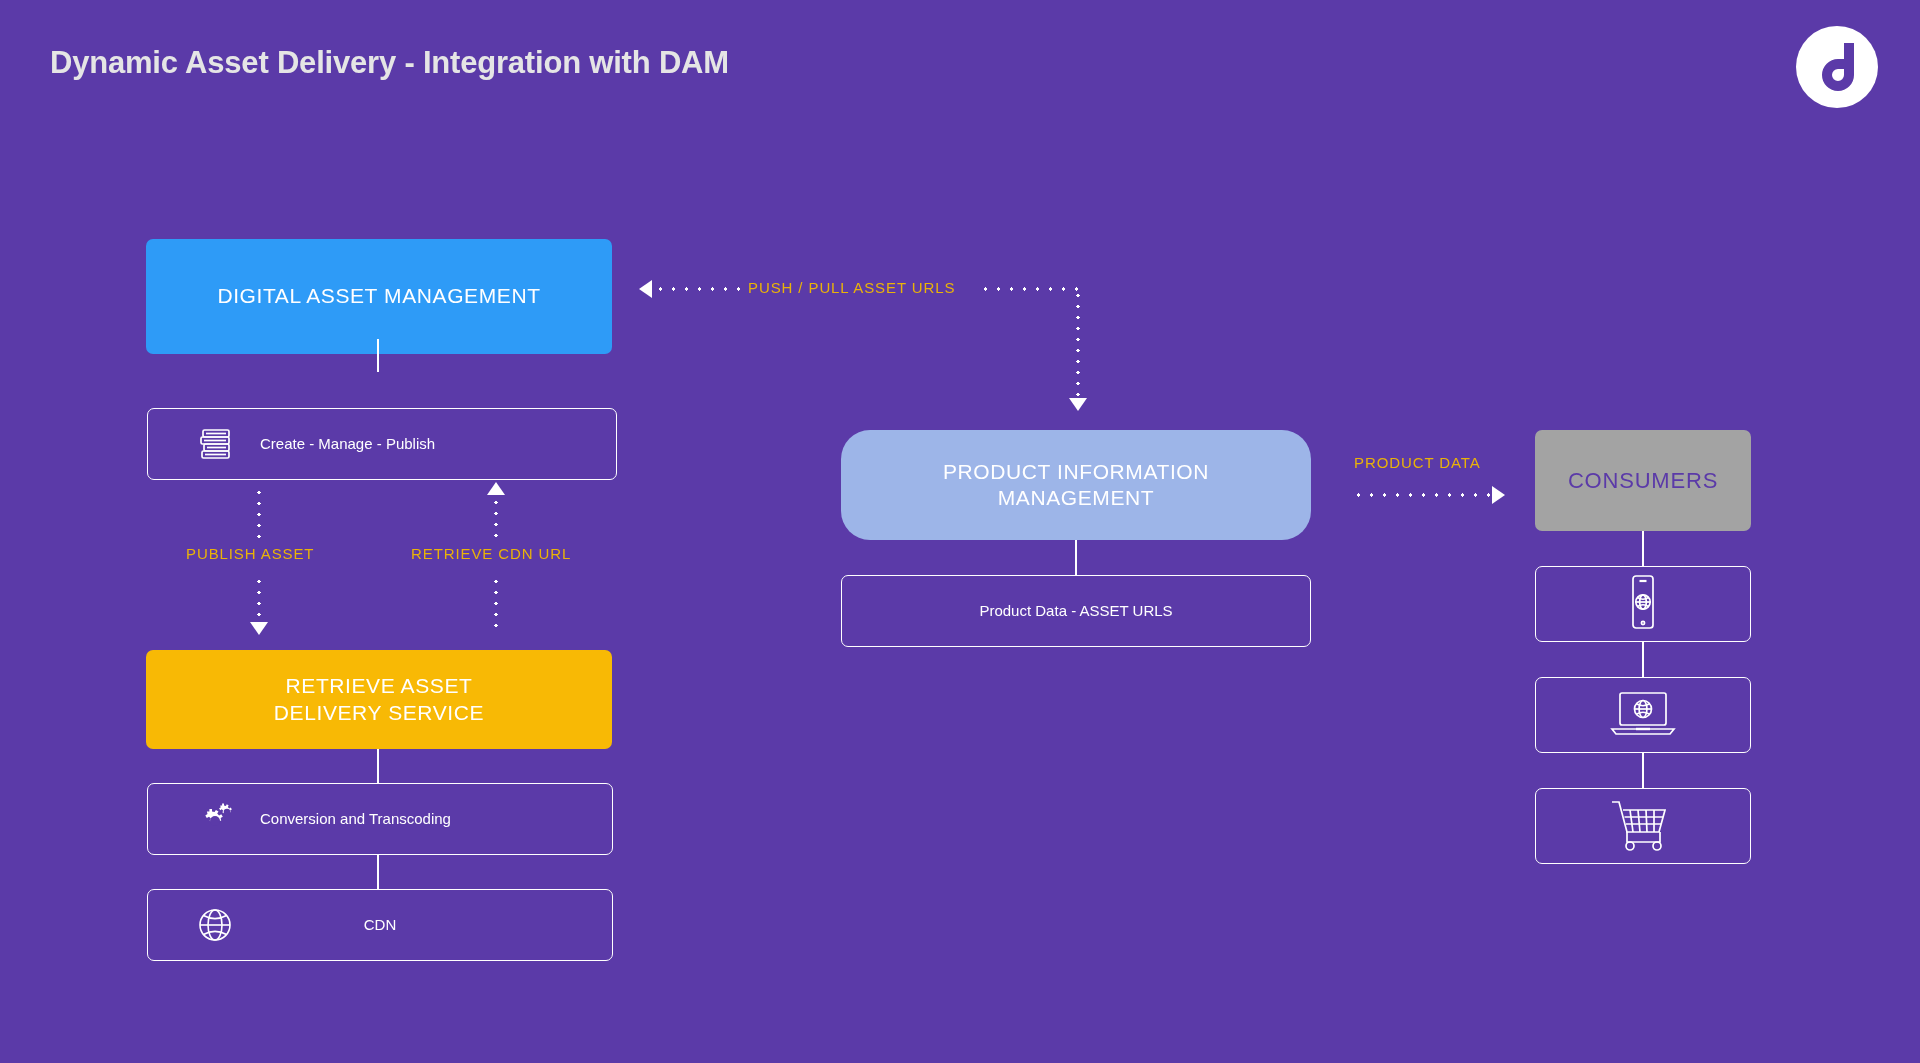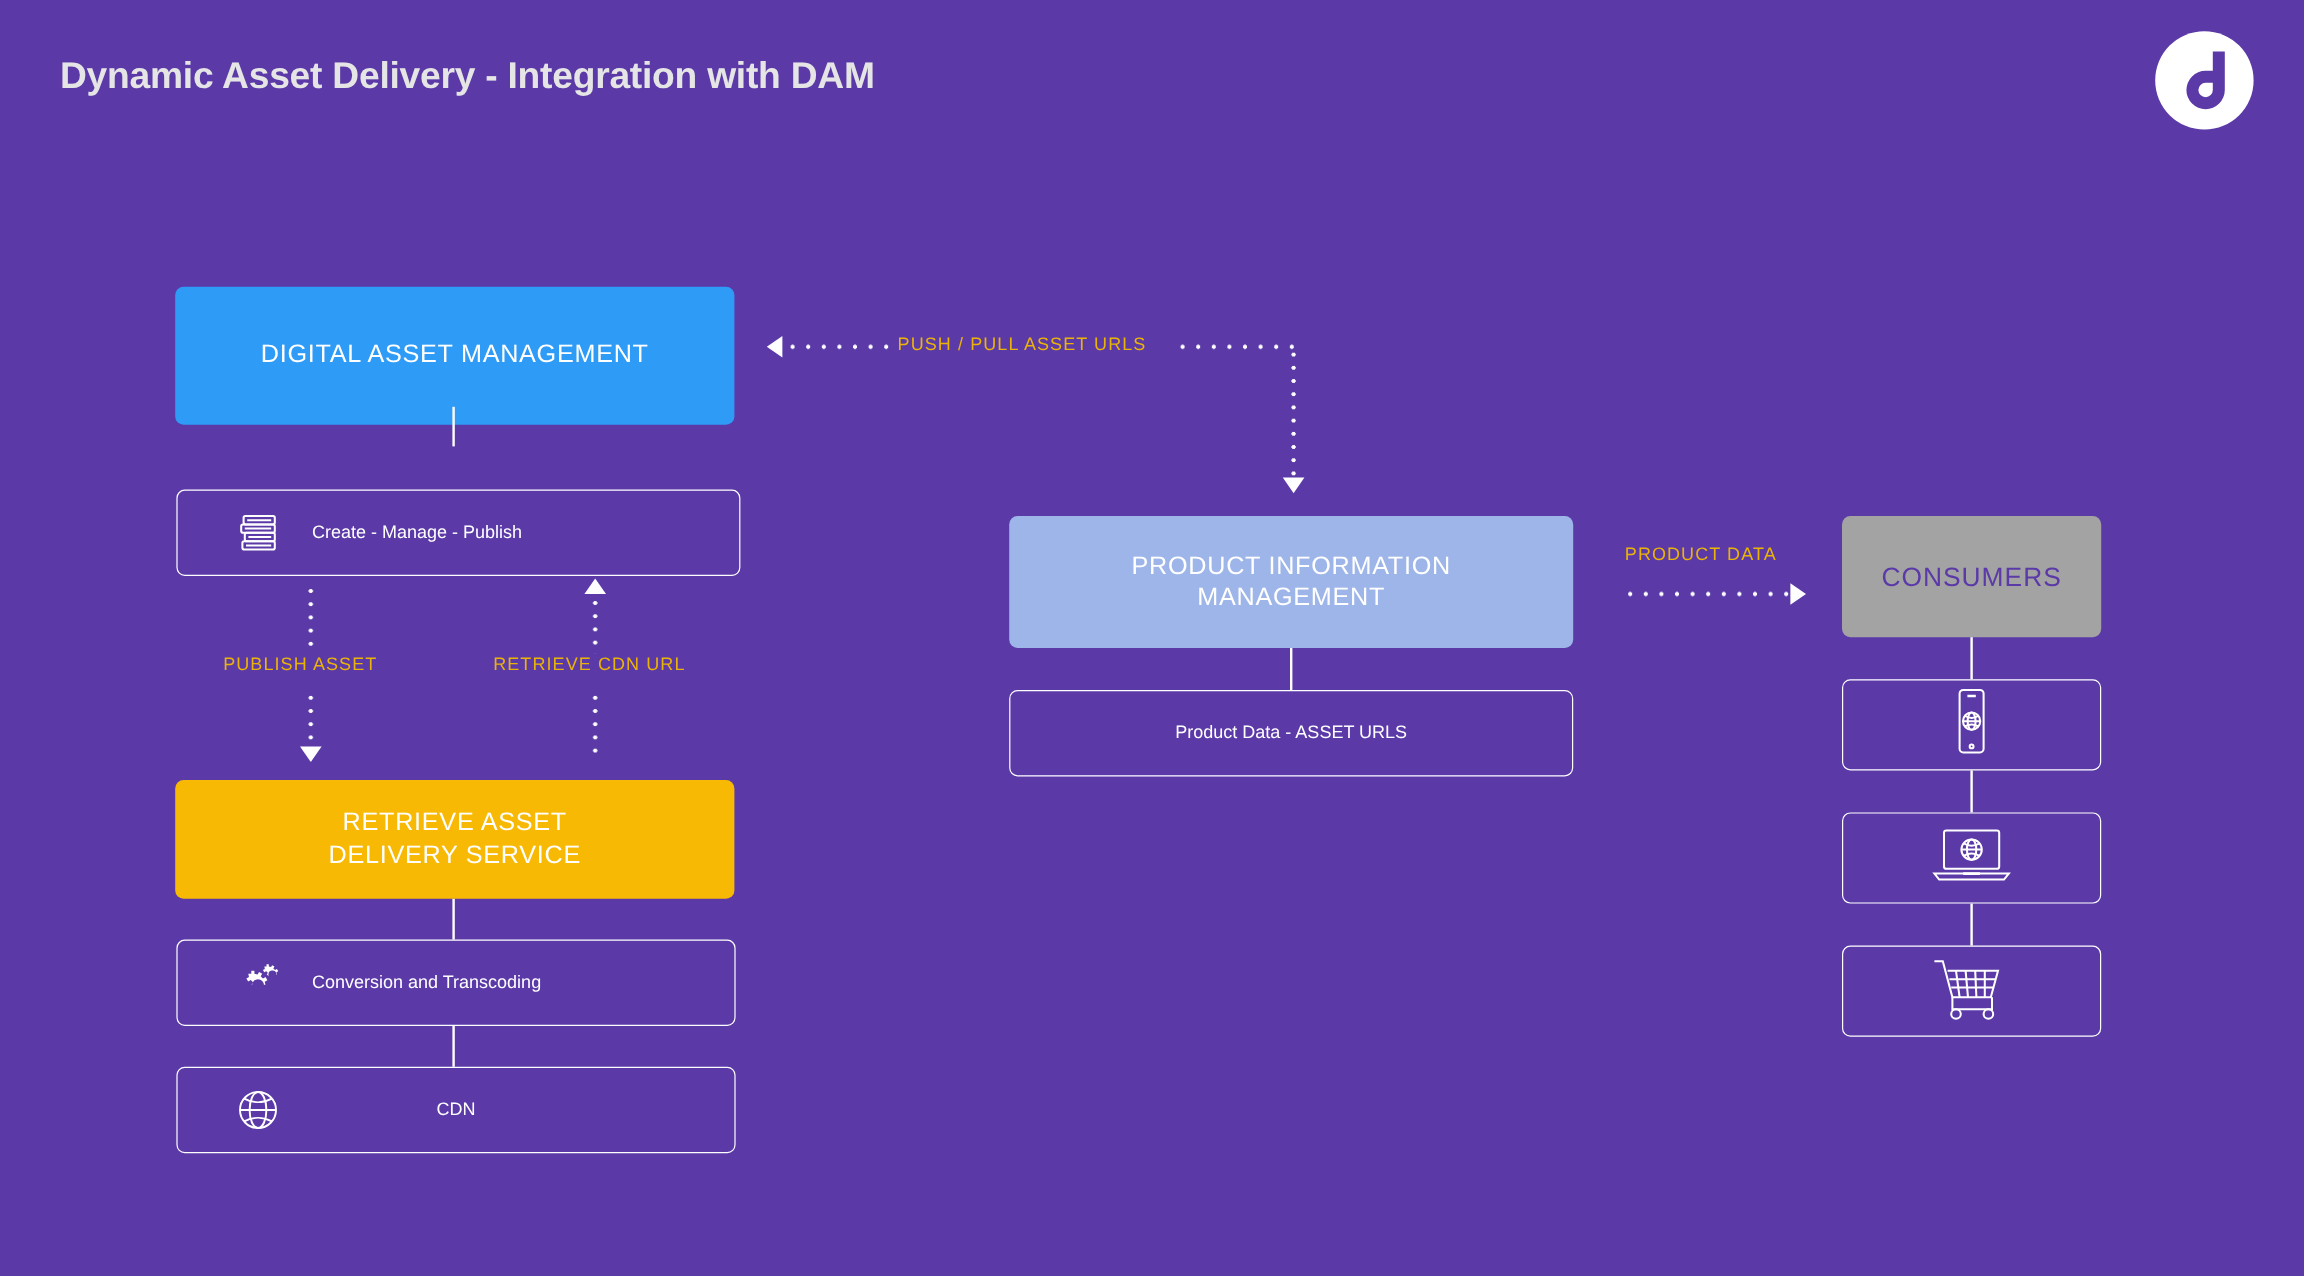--- a/index.html
+++ b/index.html
@@ -249,21 +249,21 @@
     <span class="label-fill">CDN</span>
   </div>
 
   <div class="abs tri tri-left" style="left:639px; top:280px;"></div>
   <div class="abs doth" style="left:654px; top:287px; width:88px;"></div>
   <div class="abs arrow-label" style="left:748px; top:279px;">PUSH / PULL ASSET URLS</div>
   <div class="abs doth" style="left:979px; top:287px; width:102px;"></div>
   <div class="abs dotv" style="left:1076px; top:290px; height:110px;"></div>
   <div class="abs tri tri-down" style="left:1069px; top:398px;"></div>
 
-  <div class="abs node solid-periwinkle" style="left:841px; top:430px; width:470px; height:110px;">
+  <div class="abs node solid-periwinkle" style="left:841px; top:430px; width:470px; height:110px;border-radius:29px;">
     <span>
       <span>PRODUCT INFORMATION</span><br>
       <span>MANAGEMENT</span>
     </span>
   </div>
 
   <div class="abs vline" style="left:1075px; top:540px; height:35px;"></div>
 
   <div class="abs node outlined" style="left:841px; top:575px; width:470px; height:72px;">
     <span>Product Data - ASSET URLS</span>

